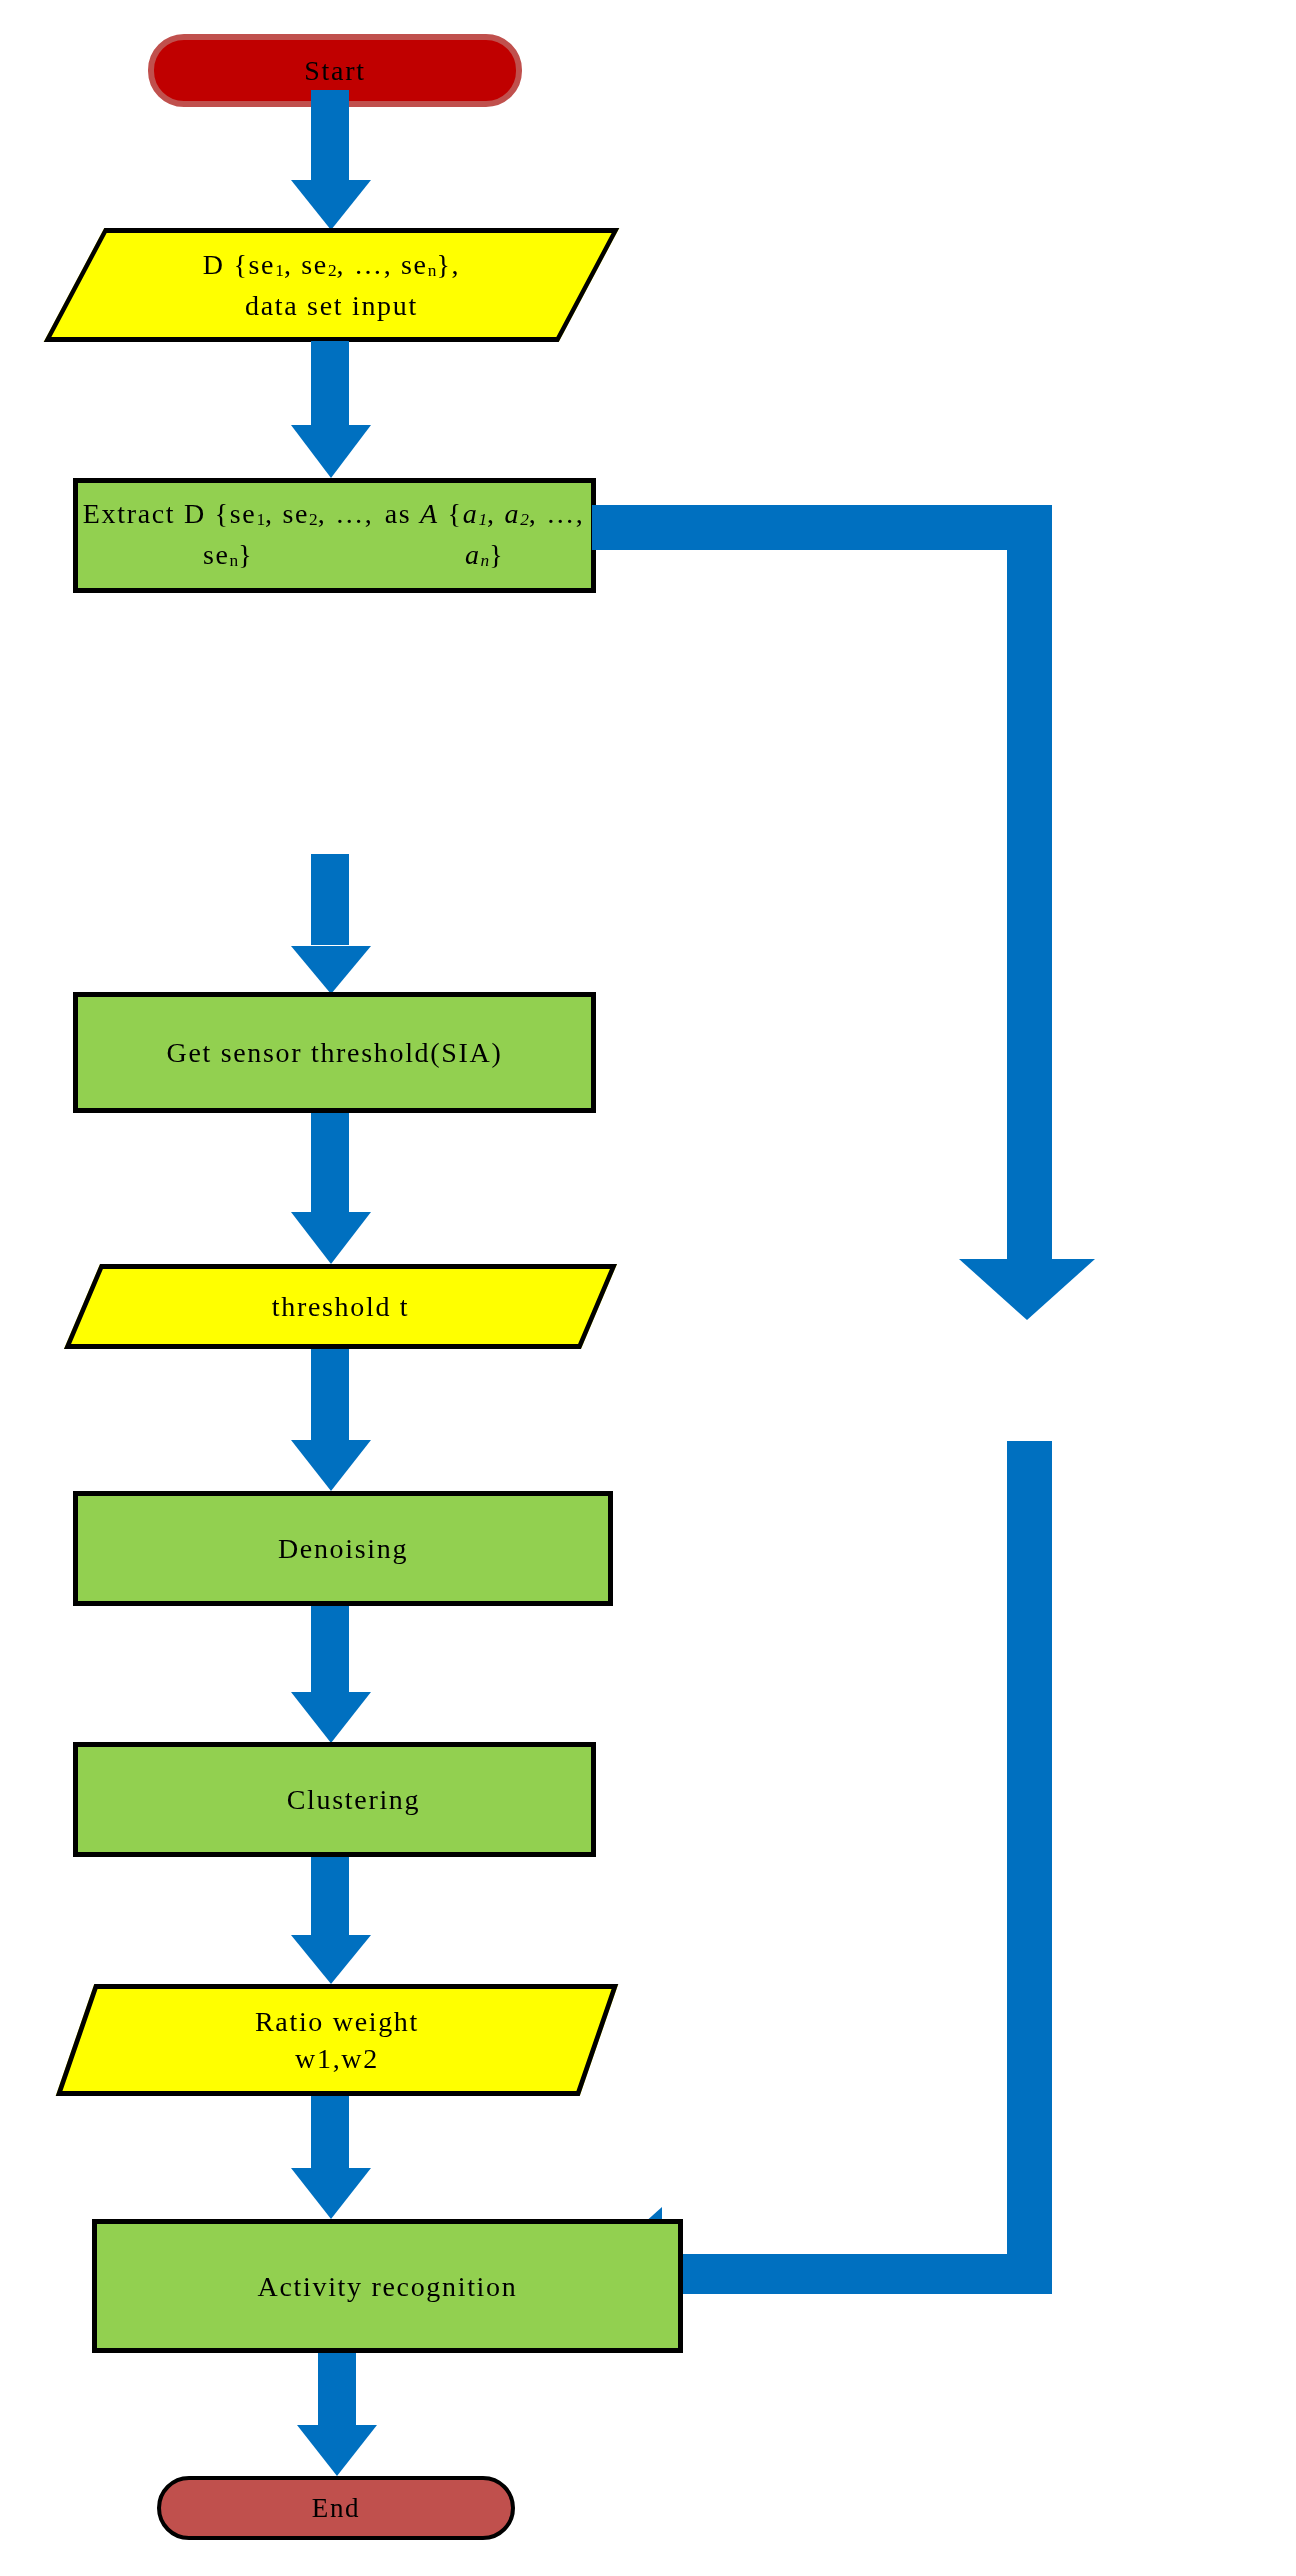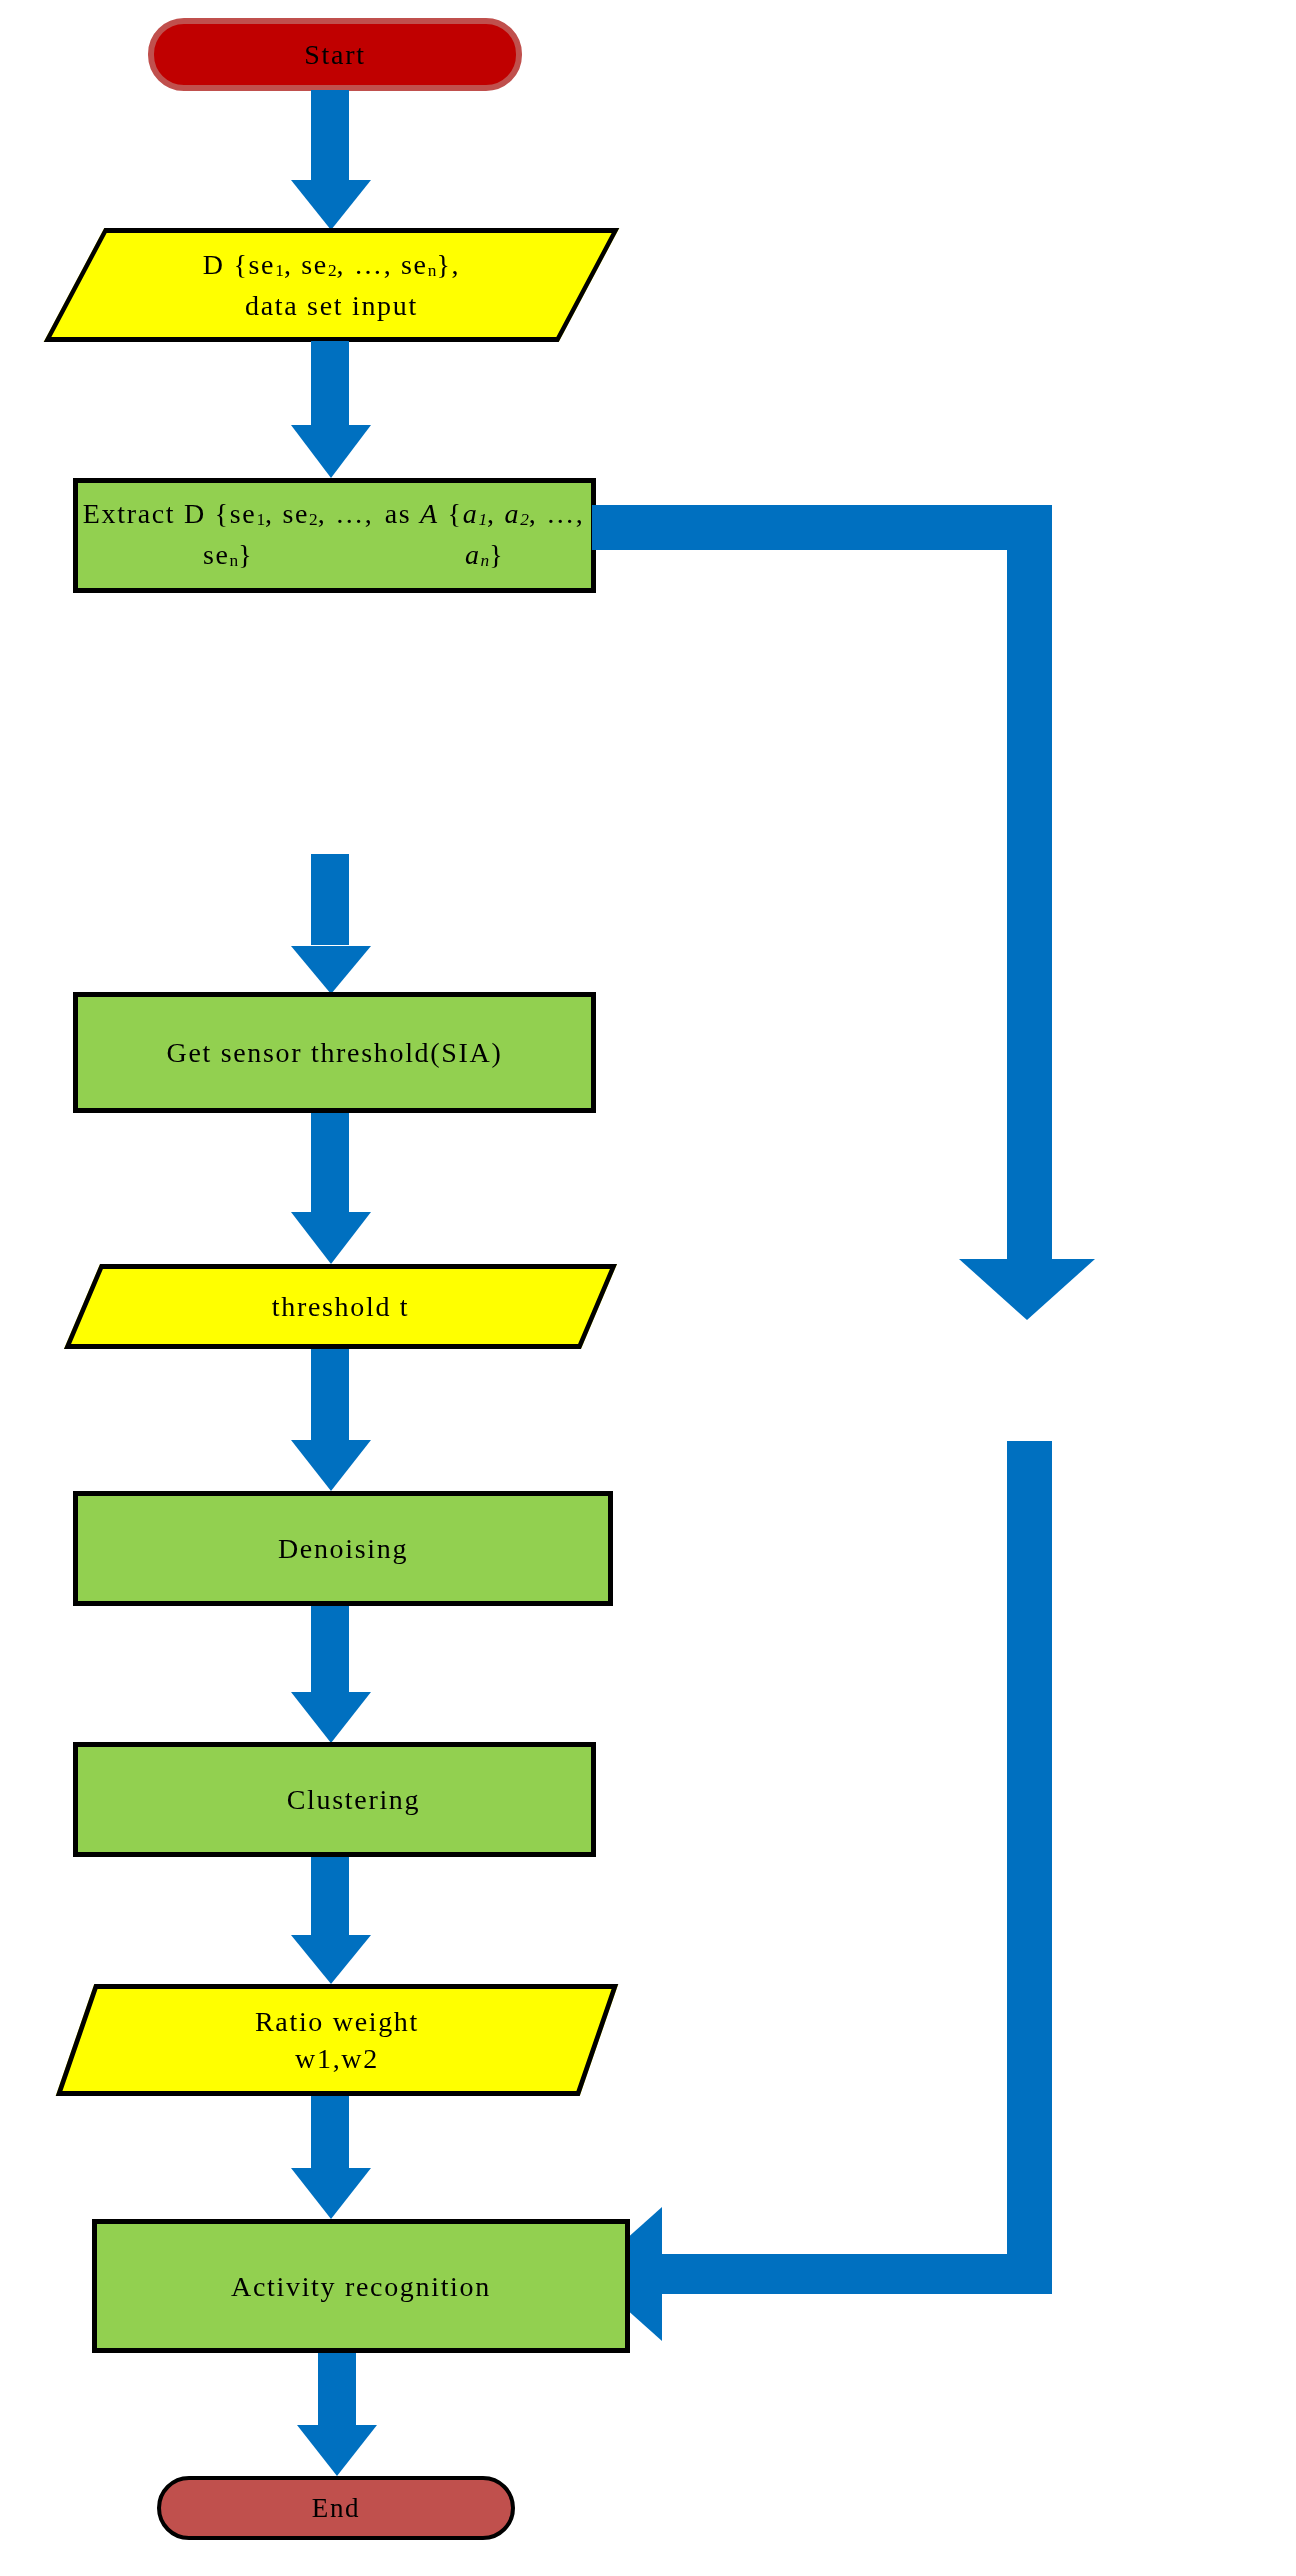--- a/index.html
+++ b/index.html
@@ -22,20 +22,21 @@
   }
   .process{
     background:var(--process-fill,#92D050);
     border:5.3px solid var(--border,#000000);
   }
   .terminator-start{
     background:var(--start-fill,#C00000);
     border:6.4px solid var(--start-border,#C0504D);
     border-radius:36px;
     font-size:28px;
+    margin-top:16px;
   }
   .terminator-end{
     background:var(--end-fill,#C0504D);
     border:4.3px solid var(--border,#000000);
     border-radius:32px;
     font-size:27px;
   }
   .para{
     position:absolute;box-sizing:border-box;
     background:var(--io-fill,#FFFF00);
@@ -151,21 +152,21 @@
   <div class="para skew19" style="left:75px;top:1984px;width:524px;height:112px;">
     <div class="inner">
       <span>Ratio weight</span>
       <span class="l2">w1,w2</span>
     </div>
   </div>
 
   <div class="vstem" style="left:311px;top:2096px;height:72px;"></div>
   <div class="head-down" style="left:291px;top:2168px;border-top-width:51px;"></div>
 
-  <div class="node process" style="left:92px;top:2219px;width:538px;height:134px;text-align:center;">
+  <div class="node process" style="left:92px;top:2219px;width:591px;height:134px;text-align:center;">
     <span>Activity recognition</span>
   </div>
 
   <div class="vstem" style="left:318px;top:2353px;height:72px;"></div>
   <div class="head-down" style="left:297px;top:2425px;border-top-width:51px;"></div>
 
   <div class="node terminator-end" style="left:157px;top:2476px;width:358px;height:64px;">
     <span>End</span>
   </div>
 

